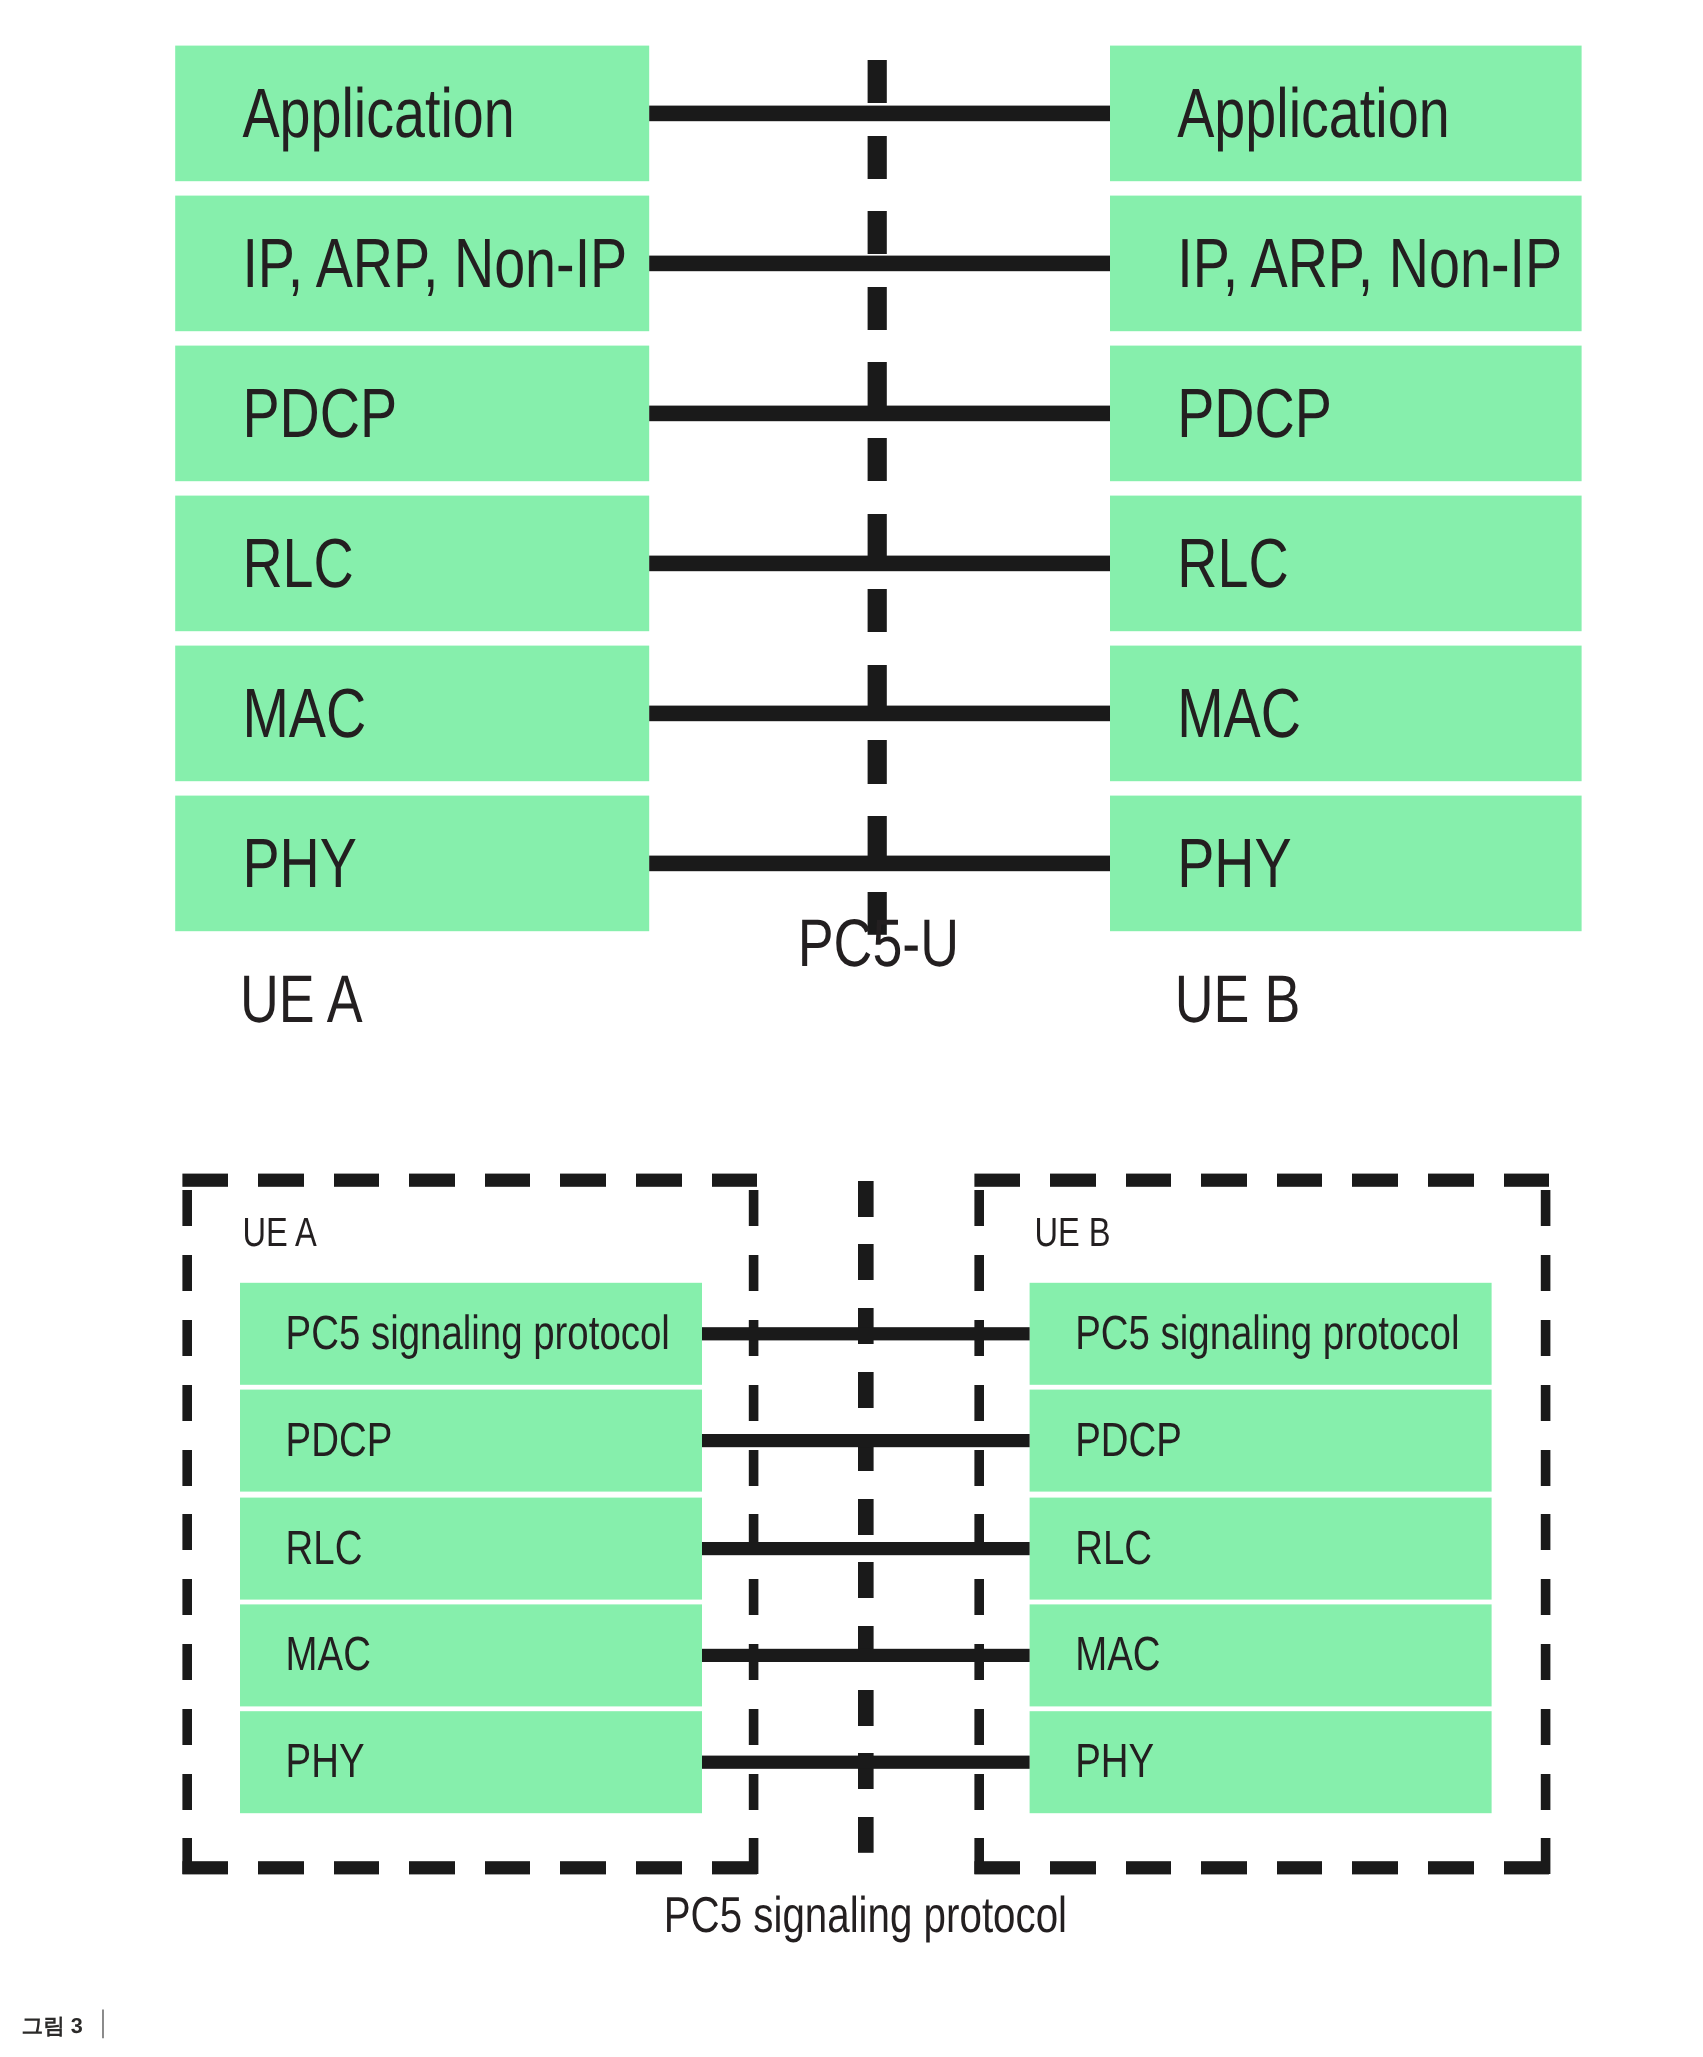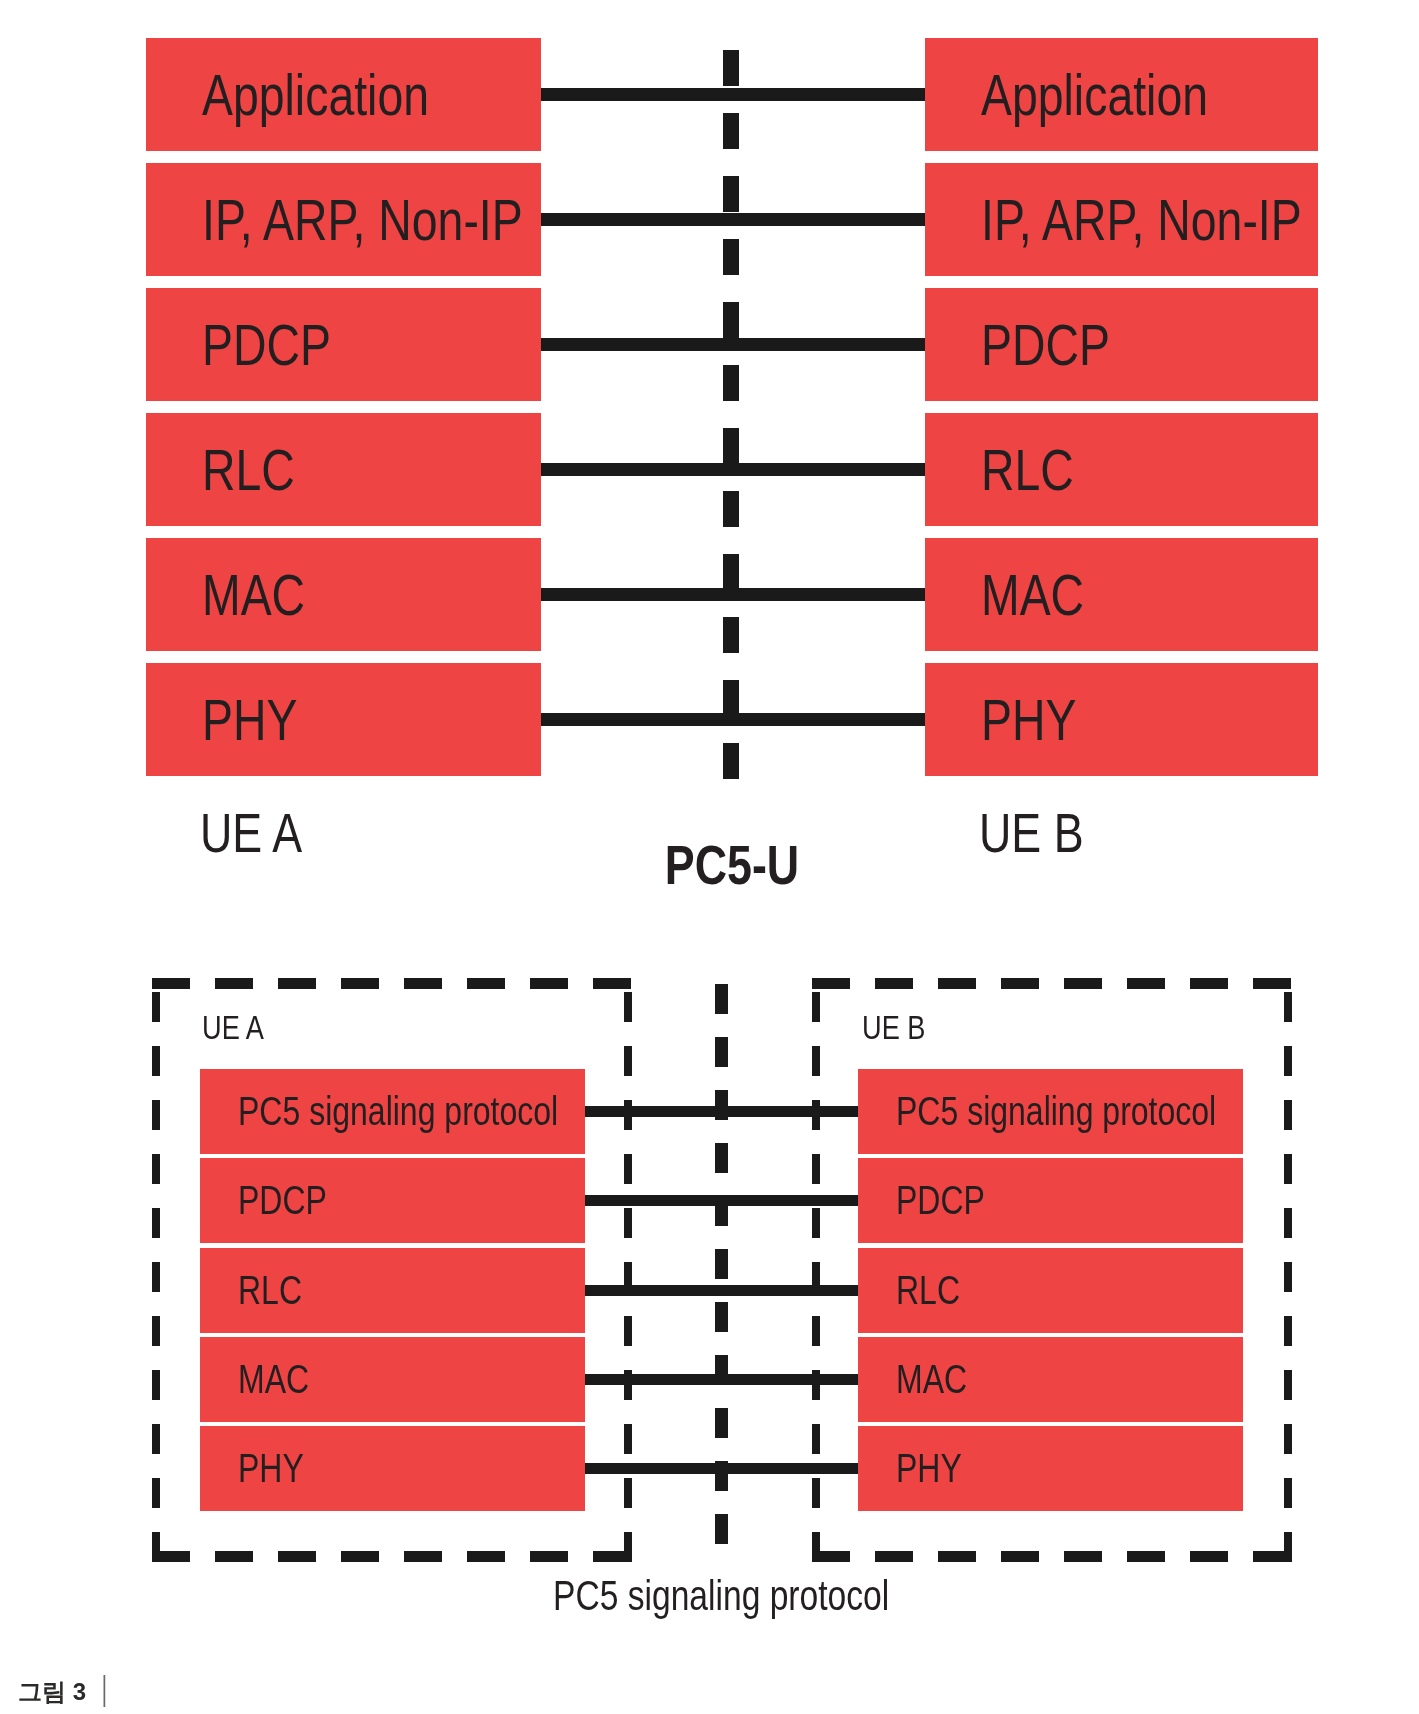--- a/index.html
+++ b/index.html
@@ -7,21 +7,21 @@
     position:relative;
     width:1419px;height:1714px;
     background:#ffffff;
     font-family:"Liberation Sans","DejaVu Sans",sans-serif;
     color:#231f20;
     overflow:hidden;
   }
   .stack{position:absolute;inset:0;pointer-events:none;}
   .gray-box{
     position:absolute;
-    background:#ef4444;
+    background:#86efac;
     display:flex;align-items:center;
     color:#231f20;
   }
   
   .ts .gray-box{height:113px;top:calc(38px + var(--i)*125px);font-size:58px;padding-left:56px;box-sizing:border-box;}
   .tl .gray-box{left:146px;width:395px;}
   .tr .gray-box{left:925px;width:393px;}
   
   .bs .gray-box{height:85px;top:calc(1069px + var(--i)*89.25px);font-size:40px;padding-left:38px;box-sizing:border-box;}
   .bl .gray-box{left:200px;width:385px;}
@@ -52,28 +52,28 @@
     background-size:100% 11px,100% 11px,8px 100%,8px 100%;
     background-position:0 0,0 100%,0 0,100% 0;
     background-repeat:no-repeat;
   }
   .dashed-left{left:152px;}
   .dashed-right{left:812px;}
   
   .label{position:absolute;font-size:56px;color:#231f20;}
   .ue-a-label{left:200px;top:800px;}
   .ue-b-label{left:979px;top:800px;}
-  .pc5u-label{left:599px;top:832px;width:266px;text-align:center;font-weight:bold;}
+  .pc5u-label{left:599px;top:753px;width:266px;text-align:center;}
   .inner-ue{position:absolute;font-size:34px;color:#231f20;}
   .inner-ue-a{left:202px;top:1008px;}
   .inner-ue-b{left:862px;top:1008px;}
   .bottom-caption{position:absolute;left:465px;top:1572px;width:512px;text-align:center;font-size:42px;color:#231f20;}
   .fig-caption{
     position:absolute;left:18px;top:1676px;
-    font-size:24px;font-weight:bold;color:#2b2a29;
+    font-size:18px;font-weight:bold;color:#2b2a29;
     display:flex;align-items:flex-start;white-space:nowrap;
   }
   .fig-caption .sep{font-weight:normal;color:#6a6a6a;margin:0 12px;transform:scaleY(1.1);}
 </style>
 </head>
 <body>
 
 <div class="canvas">
 
   <section>

